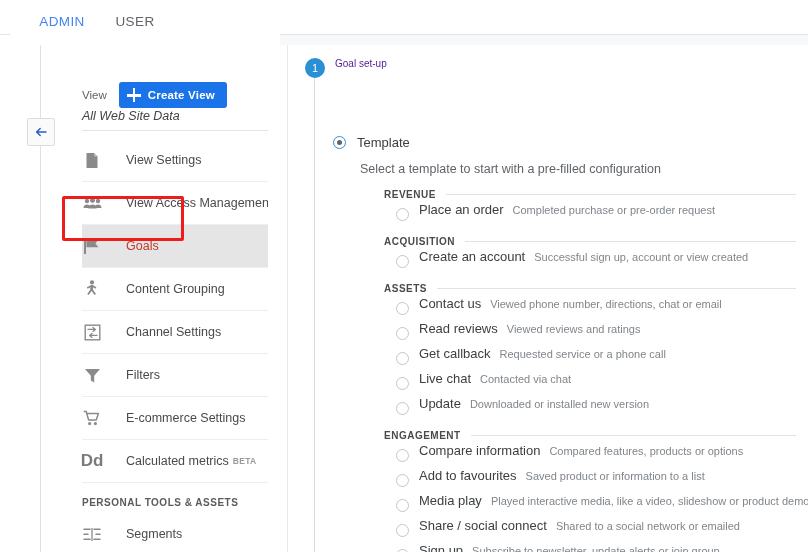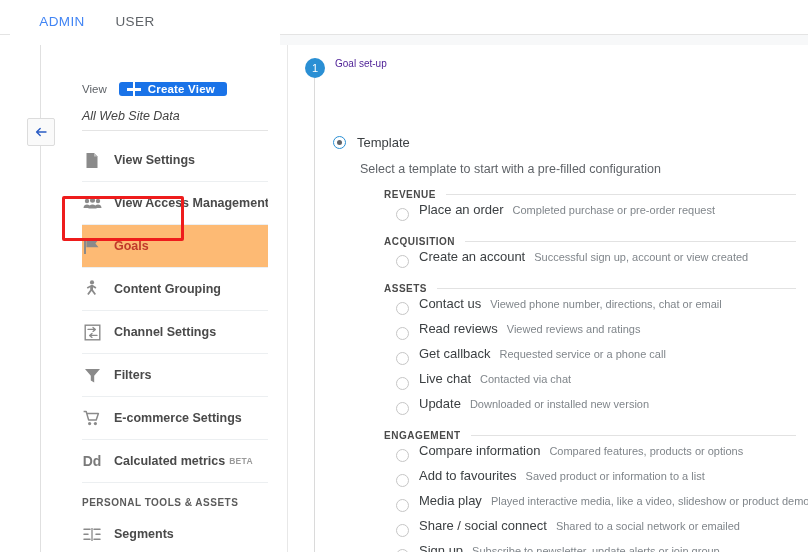--- a/index.html
+++ b/index.html
@@ -76,21 +76,21 @@
     display: flex; align-items: center;
   }
   .view-label {
     font-size: 11.5px; color: #5f6368;
     margin-right: 12px;
   }
   .create-view-btn {
     background: #1a73e8;
     color: #ffffff;
     border-radius: 3px;
-    height: 14px;
+    height: 26px;
     padding: 0 12px 0 8px;
     display: flex; align-items: center;
     font-size: 11.5px;
     font-weight: bold;
     letter-spacing: .2px;
     cursor: pointer;
     border: none;
     font-family: "Liberation Sans", sans-serif;
   }
   .plus-ico {
@@ -120,22 +120,22 @@
   }
   .nav-item {
     position: relative;
     height: 43px;
     display: flex; align-items: center;
     border-bottom: 1px solid #eceff1;
     cursor: pointer;
     font-size: 12.5px;
     color: #4a4a4a;
   }
-  .nav-item.active { background: #fdba74; }
-  .nav-item .label { margin-left: 12px; white-space: nowrap; font-weight: bold; }
+  .nav-item.active { background: #e5e5e5; }
+  .nav-item .label { margin-left: 24px; white-space: nowrap; }
   .nav-item.active .label { color: #c0392b; }
   .nav-ico {
     width: 20px; height: 20px;
     flex: 0 0 20px;
     display:flex; align-items:center; justify-content:center;
     color: #8a8a8a;
   }
   .beta {
     font-size: 8.5px; letter-spacing:.3px;
     color: #9a9a9a; margin-left: 4px; font-weight: bold;
@@ -362,21 +362,21 @@
           <svg width="18" height="17" viewBox="0 0 18 17">
             <path d="M0.6 1.5 h2.6 l2.4 8.4 h7.6 l2.2 -6.3 h-11" fill="none" stroke="#8a8a8a" stroke-width="1.5" stroke-linejoin="round"></path>
             <circle cx="6.6" cy="13.6" r="1.6" fill="#8a8a8a"></circle>
             <circle cx="12.4" cy="13.6" r="1.6" fill="#8a8a8a"></circle>
           </svg>
         </span>
         <span class="label">E-commerce Settings</span>
       </div>
 
       <div class="nav-item">
-        <span class="nav-ico" style="font-size:14px;color:#7a7a7a;font-weight:bold;">Dd</span>
+        <span class="nav-ico" style="font-size:17px;color:#7a7a7a;font-weight:bold;">Dd</span>
         <span class="label">Calculated metrics</span>
         <span class="beta">BETA</span>
       </div>
 
       <div class="section-head">PERSONAL TOOLS &amp; ASSETS</div>
 
       <div class="nav-item">
         <span class="nav-ico">
           <svg width="18" height="15" viewBox="0 0 18 15">
             <path d="M1 2.2 h6 M1 7.2 h4 M1 12.2 h6" stroke="#8a8a8a" stroke-width="1.5" stroke-linecap="round"></path>

